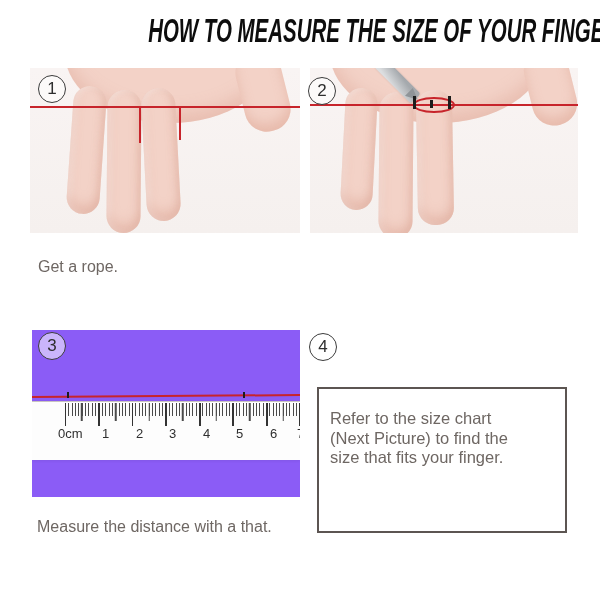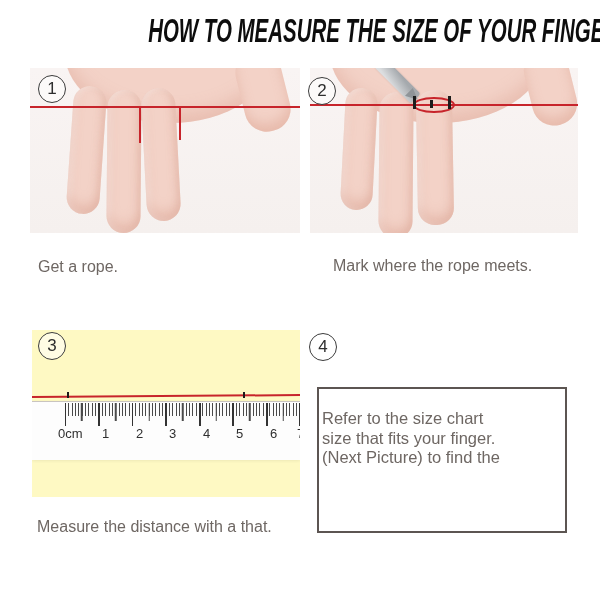--- a/index.html
+++ b/index.html
@@ -19,21 +19,21 @@
   .title span{
     display:inline-block;white-space:nowrap;
     font-family:"Liberation Sans",sans-serif;font-style:italic;font-weight:700;
     font-size:33px;color:var(--ink);
     transform:scaleX(.62);transform-origin:50% 50%;
   }
   
   .photo{position:absolute;overflow:hidden;background:linear-gradient(180deg,#f9f4f3,#f5f0ee);}
   #photo1{left:30px;top:68px;width:270px;height:165px;}
   #photo2{left:310px;top:68px;width:268px;height:165px;}
-  #photo3{left:32px;top:330px;width:268px;height:167px;background:#fef9c3;}
+  #photo3{left:32px;top:330px;width:268px;height:167px;background:#8b5cf6;}
   
   .skin{position:absolute;background:var(--skin);}
   .palm{border-radius:0 0 50% 50% / 0 0 70% 70%;
         box-shadow:inset 0 -10px 16px rgba(215,156,138,.35);z-index:1;}
   .finger{border-radius:17px;z-index:2;
         box-shadow:inset 0 -9px 12px rgba(214,152,133,.38),inset 3px 0 6px rgba(255,255,255,.45),inset -3px 0 6px rgba(222,170,152,.35);}
   .thumb{border-radius:22px;z-index:2;
         box-shadow:inset 0 -8px 12px rgba(214,152,133,.4);}
   
   .string{position:absolute;left:0;width:100%;height:2px;background:var(--red);z-index:5;}
@@ -60,21 +60,21 @@
   .r-strip{position:absolute;left:0;right:0;top:71px;height:58px;background:#fdfdfd;
         border-top:1px solid #c9c4c0;box-shadow:0 1px 3px rgba(0,0,0,.07);}
   .t-mm,.t-5,.t-cm{position:absolute;left:33px;right:0;}
   .t-mm{top:73px;height:13px;background:repeating-linear-gradient(90deg,#4a4a4a 0 1px,transparent 1px 3.35px);}
   .t-5{top:73px;height:18px;background:repeating-linear-gradient(90deg,#4a4a4a 0 1px,transparent 1px 33.5px);background-position:16.75px 0;}
   .t-cm{top:73px;height:23px;background:repeating-linear-gradient(90deg,#333 0 1.5px,transparent 1.5px 33.5px);}
   .r-num{position:absolute;top:96px;font-size:13px;color:#2f2f2f;z-index:3;}
   
   .refbox{position:absolute;left:317px;top:387px;width:246px;height:142px;
         border:2px solid var(--boxborder);background:#fff;}
-  .refbox .lines{margin:20px 0 0 3px;font-size:16.5px;line-height:19.5px;color:var(--gray);}
+  .refbox .lines{margin:20px 0 0 11px;font-size:16.5px;line-height:19.5px;color:var(--gray);}
 </style>
 </head>
 <body>
 
 <div class="canvas">
 
   <div class="title">
     <span>HOW TO MEASURE THE SIZE OF YOUR FINGER?</span>
   </div>
 
@@ -106,21 +106,20 @@
     <div class="string" style="top:36px;"></div>
     <div class="wrap-loop" style="left:103px;top:29px;width:38px;height:12px;"></div>
     <div class="string-mark" style="left:103px;top:28px;width:3px;height:13px;"></div>
     <div class="string-mark" style="left:138px;top:28px;width:3px;height:13px;"></div>
     <div class="string-mark" style="left:120px;top:32px;width:3px;height:8px;"></div>
   </div>
   <div class="stepnum" style="left:308px;top:77px;">
     <span>2</span>
   </div>
   <div class="caption" style="left:333px;top:255px;">
-    <div>Mark where the rope meets.</div>
   </div>
 
   <div class="photo" id="photo3">
     <div class="r-strip"></div>
     <div class="t-mm"></div>
     <div class="t-5"></div>
     <div class="t-cm"></div>
     <span class="r-num" style="left:26px;">0cm</span>
     <span class="r-num" style="left:70px;">1</span>
     <span class="r-num" style="left:104px;">2</span>
@@ -139,18 +138,18 @@
   <div class="caption" style="left:37px;top:516px;">
     <span>Measure the distance with a that.</span>
   </div>
 
   <div class="stepnum" style="left:309px;top:333px;">
     <span>4</span>
   </div>
   <div class="refbox">
     <div class="lines">
       <div>Refer to the size chart</div>
+      <div>(Next Picture) to find the</div>
       <div>size that fits your finger.</div>
-      <div>(Next Picture) to find the</div>
     </div>
   </div>
 
 </div>
 
 </body></html>

